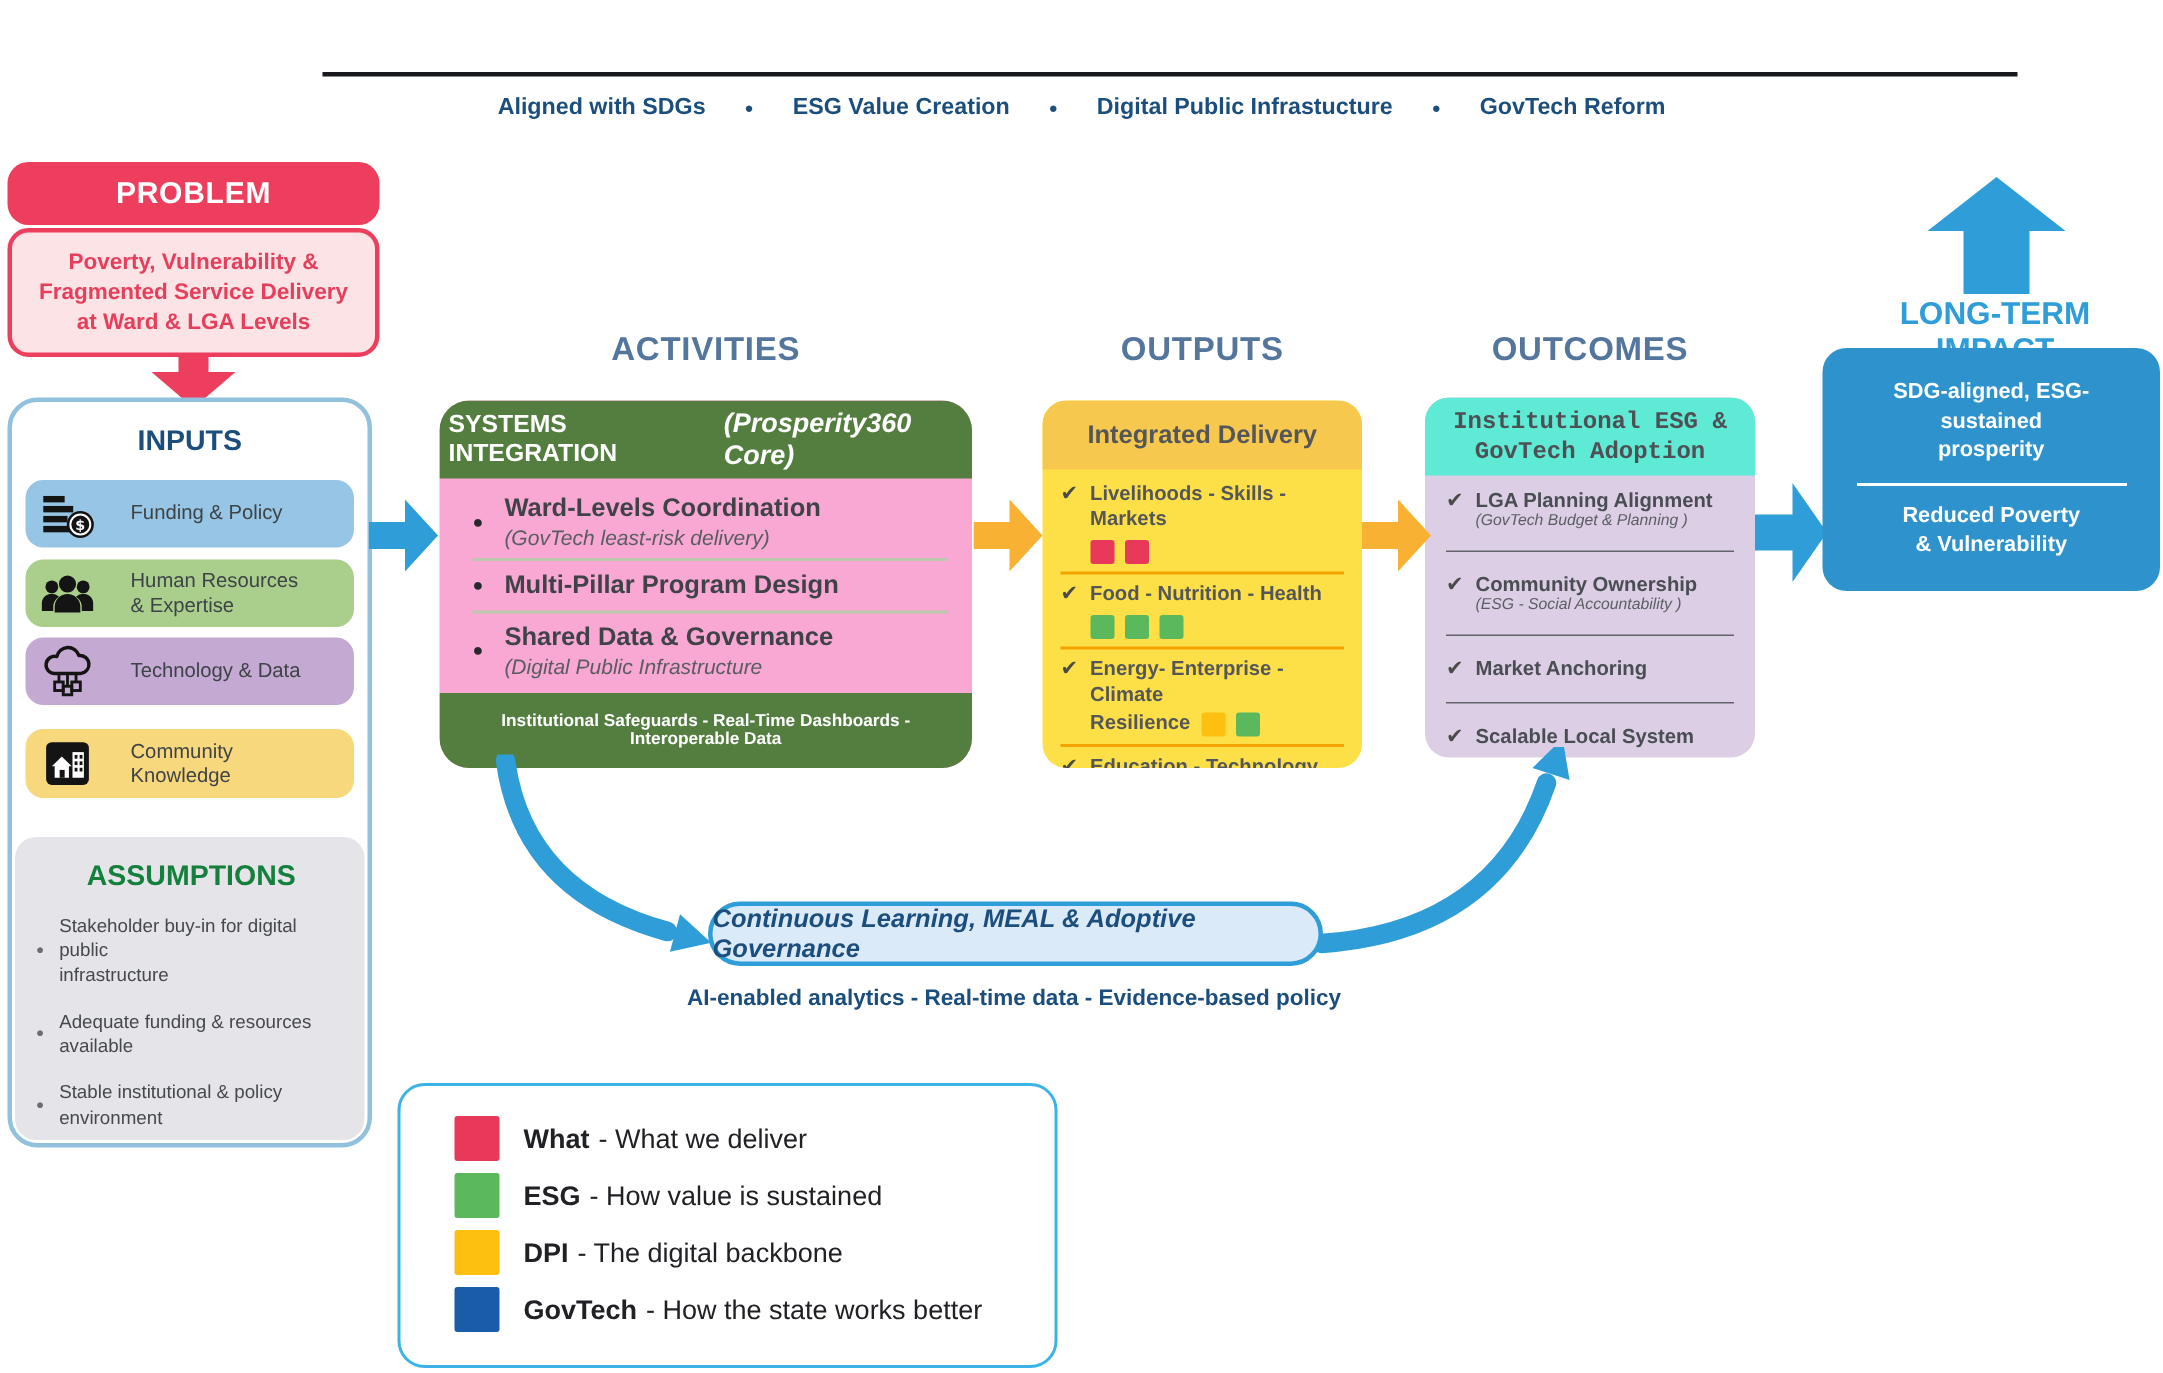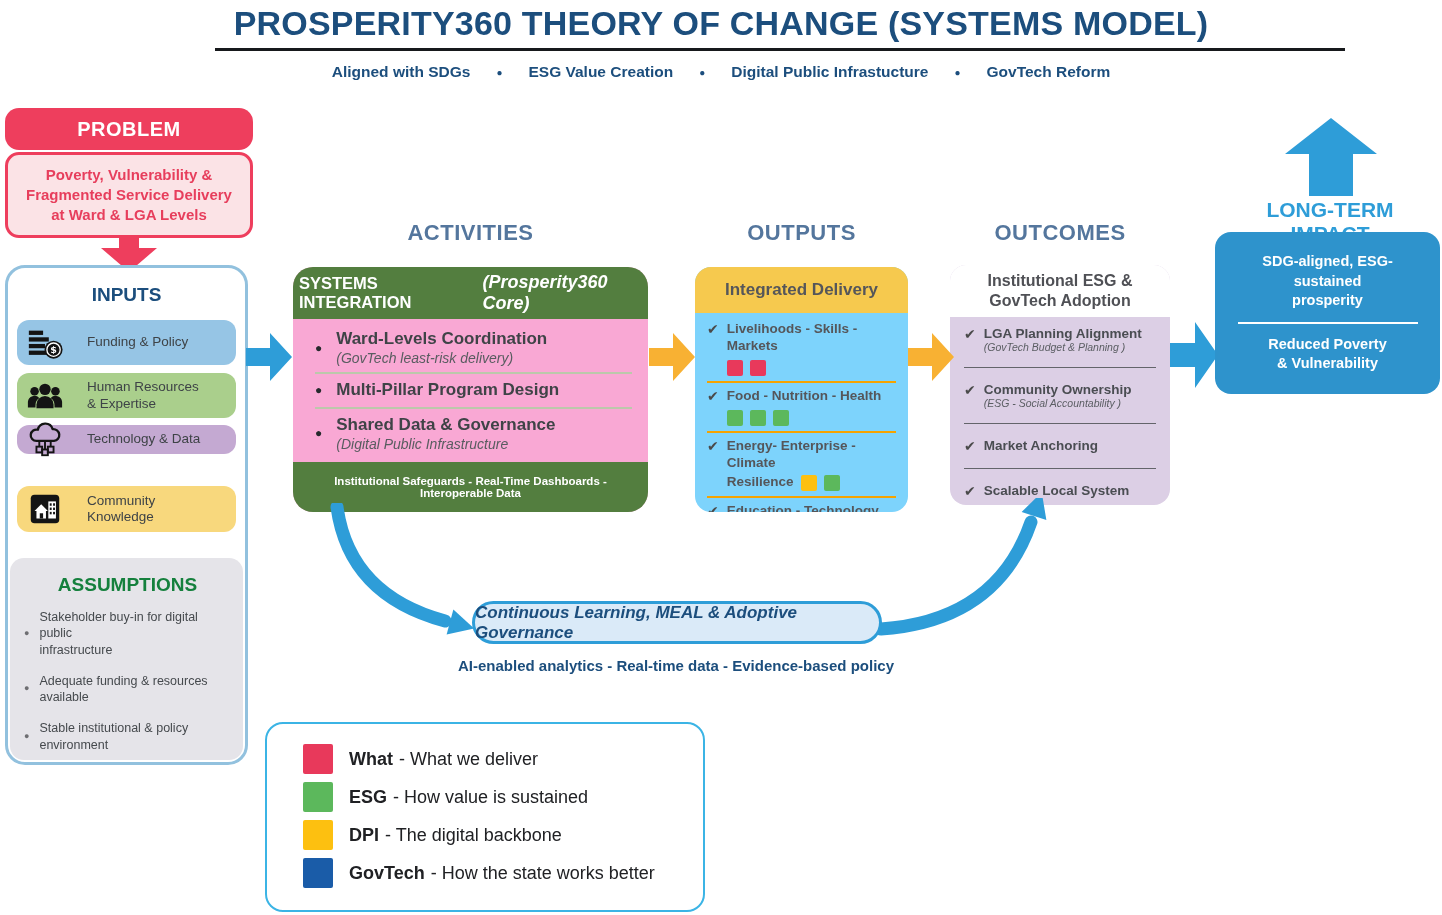--- a/index.html
+++ b/index.html
@@ -17,21 +17,21 @@
   
   .problem-header { left:5px; top:108px; width:248px; height:42px; border-radius:14px; color:#fff; font-weight:800; font-size:20px; display:flex; align-items:center; justify-content:center; letter-spacing:.5px; }
   .problem-body { left:5px; top:152px; width:248px; height:86px; background:#FBE3E6; border:3px solid #EE3E5D; border-radius:14px; display:flex; align-items:center; justify-content:center; text-align:center; color:#E73E5C; font-weight:800; font-size:15px; line-height:1.35; }
   .arrow-problem { left:100px; top:236px; }
 
   .inputs-box { left:5px; top:265px; width:243px; height:500px; border:3px solid #92C1DE; border-radius:20px; background:#fff; }
   .inputs-title { left:5px; top:284px; width:243px; text-align:center; font-size:19px; font-weight:800; color:#1C4E7D; }
   .pill { display:flex; align-items:center; gap:8px; border-radius:12px; padding:0 8px; color:#3E4347; font-size:13.5px; line-height:1.2; }
   .pill-funding { left:17px; top:320px; width:219px; height:45px; }
   .pill-hr      { left:17px; top:373px; width:219px; height:45px; }
-  .pill-tech    { left:17px; top:425px; width:219px; height:29px; }
+  .pill-tech    { left:17px; top:425px; width:219px; height:45px; }
   .pill-comm    { left:17px; top:486px; width:219px; height:46px; }
   .input-icon { width:40px; height:40px; flex:0 0 40px; display:flex; align-items:center; justify-content:center; }
   .pill-label { white-space:pre-line; margin-left:14px; }
 
   .assumptions { left:10px; top:558px; width:233px; height:202px; background:#E5E4E9; border-radius:14px; padding:16px 12px 0 14px; }
   .assumptions-title { text-align:center; font-size:19px; font-weight:800; color:#15803d; margin-bottom:13px; }
   .assumption-row { display:flex; gap:10px; margin-bottom:15px; font-size:12.5px; color:#45494D; line-height:1.3; }
   .assumption-dot { color:#6E6E72; font-size:9px; align-self:center; }
 
   
@@ -96,21 +96,20 @@
   .legend-row { display:flex; align-items:center; gap:16px; font-size:18px; color:#202124; }
   .legend-sq { width:30px; height:30px; border-radius:2px; flex:0 0 30px; }
   .legend-text { display:flex; gap:6px; }
   .legend-term { font-weight:800; }
 </style>
 </head>
 <body>
 
 <div class="canvas">
 
-  <div class="abs page-title">PROSPERITY360 THEORY OF CHANGE (SYSTEMS MODEL)</div>
   <div class="abs title-rule"></div>
   <div class="abs subtitle-row">
     <span>Aligned with SDGs</span>
     <span class="subtitle-dot">●</span>
     <span>ESG Value Creation</span>
     <span class="subtitle-dot">●</span>
     <span>Digital Public Infrastucture</span>
     <span class="subtitle-dot">●</span>
     <span>GovTech Reform</span>
   </div>
@@ -239,21 +238,21 @@
         <span class="act-bullet">●</span>
         <span>
           <div class="act-item-title">Shared Data &amp; Governance</div>
           <div class="act-item-sub">(Digital Public Infrastructure</div>
         </span>
       </div>
     </div>
     <div class="act-footer" style="background: rgb(83, 126, 63);">Institutional Safeguards - Real-Time Dashboards - Interoperable Data</div>
   </div>
 
-  <div class="abs out-box" style="background: #7dd3fc;">
+  <div class="abs out-box" style="background: #fde047;">
     <div class="out-header" style="background: rgb(246, 201, 78);">Integrated Delivery</div>
     <div class="out-body">
       <div class="out-item">
         <span class="check">✔</span>
         <span>
           <div>Livelihoods - Skills - Markets</div>
           <div class="sq-row">
             <span class="sq" style="background: rgb(232, 57, 91);"></span>
             <span class="sq" style="background: rgb(232, 57, 91);"></span>
           </div>
@@ -288,21 +287,21 @@
         <span class="check">✔</span>
         <span>
           <div>Education - Technology</div>
 
         </span>
       </div>
     </div>
   </div>
 
   <div class="abs oc-box" style="background: rgb(220, 207, 229);">
-    <div class="oc-header prewrap" style="background: #ffffff;">Institutional ESG &amp;
+    <div class="oc-header prewrap" style="background: #5eead4; font-family: Liberation Mono, monospace;">Institutional ESG &amp;
 GovTech Adoption</div>
     <div class="oc-body">
       <div class="oc-item">
         <span class="check">✔</span>
         <span>
           <div class="oc-title">LGA Planning Alignment</div>
           <div class="oc-sub">(GovTech Budget &amp; Planning )</div>
         </span>
       </div>
       <div class="oc-divider"></div>

